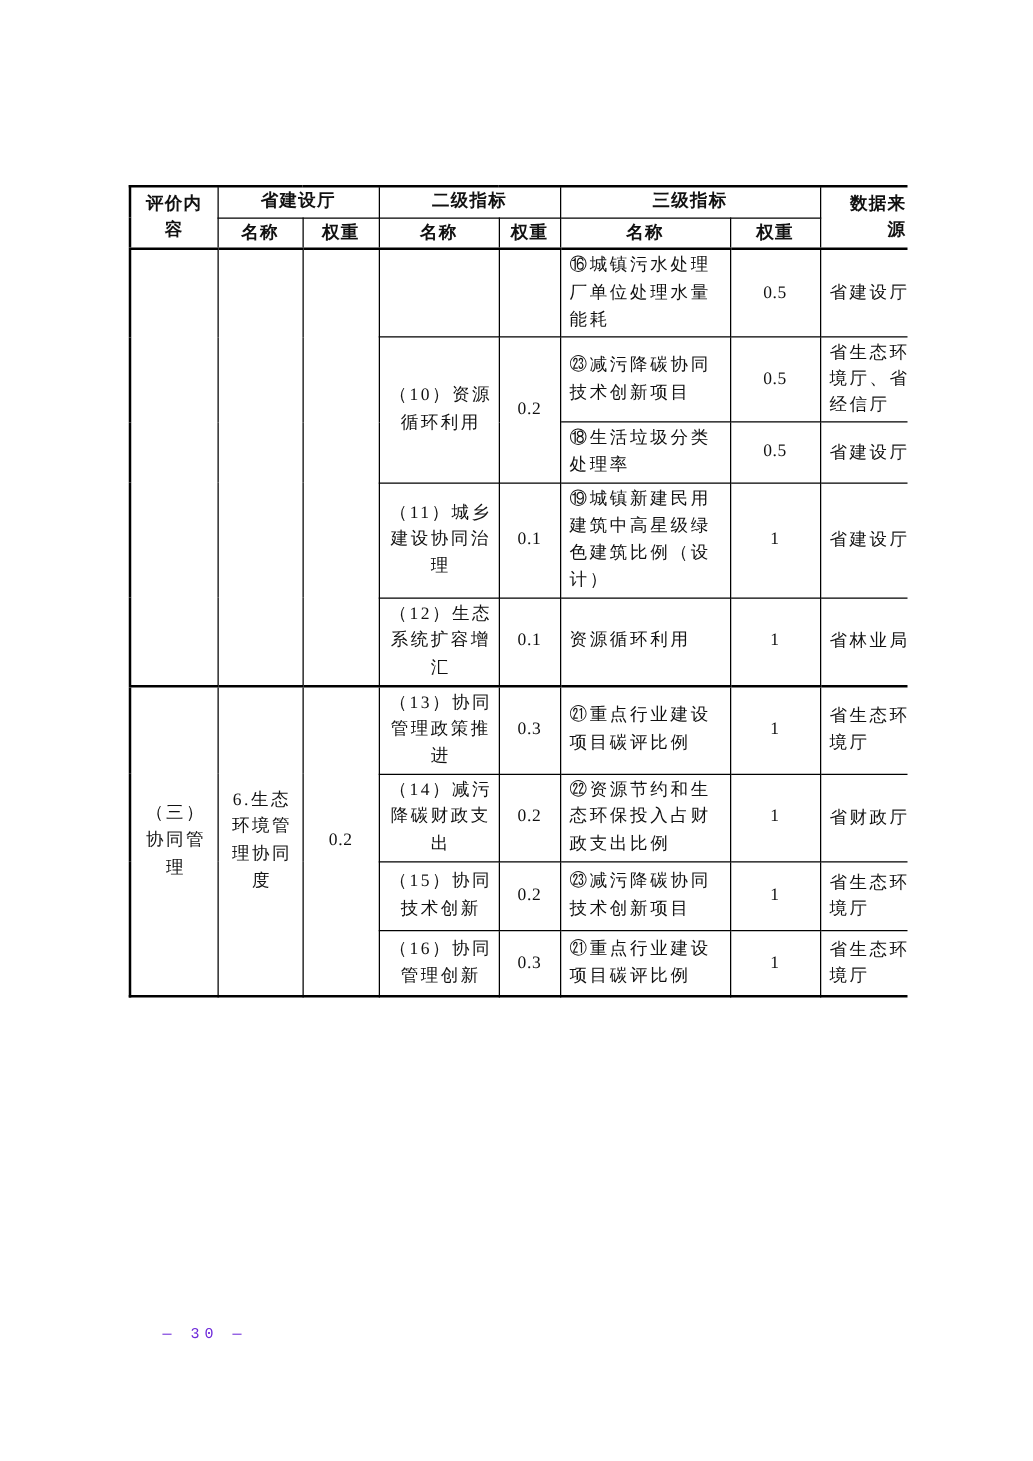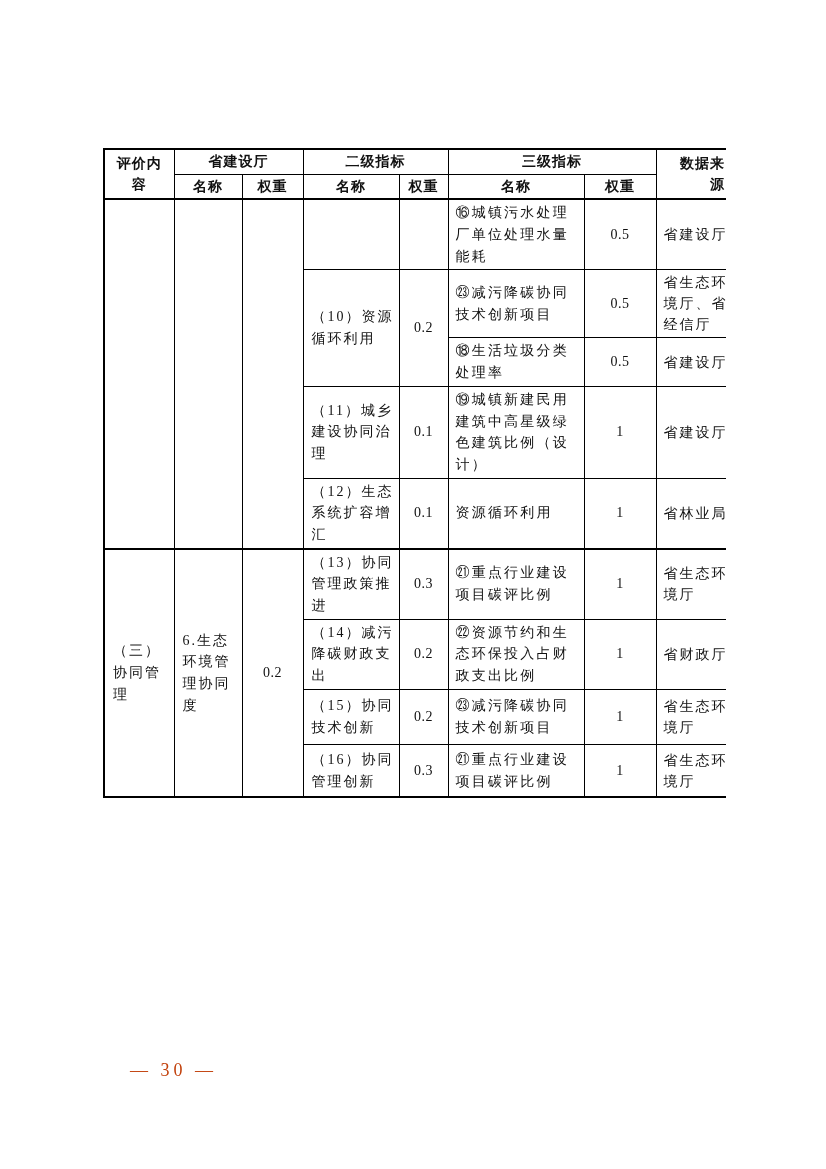--- a/index.html
+++ b/index.html
@@ -35,44 +35,44 @@
   .doc-table th {
     font-weight: bold;
     text-align: center;
     letter-spacing: 1px;
     padding: 1px 4px;
   }
   th.hdr-bottom, tr.hrow2 th { border-bottom: 2px solid #000; }
   th.hdr-src { padding: 1px 13px; text-align: right; }
   th.hdr-eval { padding: 1px 8px; }
   td.name-cell {
-    text-align: left;
+    text-align: center;
     padding: 2px 5px 2px 8px;
     letter-spacing: 2px;
   }
   td.l3name { padding: 2px 4px 2px 7px; letter-spacing: 2.2px; }
   td.wt {
     text-align: center;
     font-family: "Liberation Serif", serif;
     letter-spacing: 0.5px;
     padding: 2px 2px;
   }
   td.src {
     letter-spacing: 2px;
     padding: 2px 7px;
     line-height: 1.5;
   }
   tr.section-start td { border-top: 2px solid #000; }
   .page-number {
     position: absolute;
     left: 130px; top: 1060px;
-    font-size: 18px;
+    font-size: 12px;
     letter-spacing: 4px;
-    color: #c2410c;
-    font-family: Liberation Serif, serif;
+    color: #6d28d9;
+    font-family: Liberation Mono, monospace;
   }
 </style>
 </head>
 <body>
 
 <div class="page">
 
   <table class="doc-table">
     <colgroup>
       <col style="width:70px">

